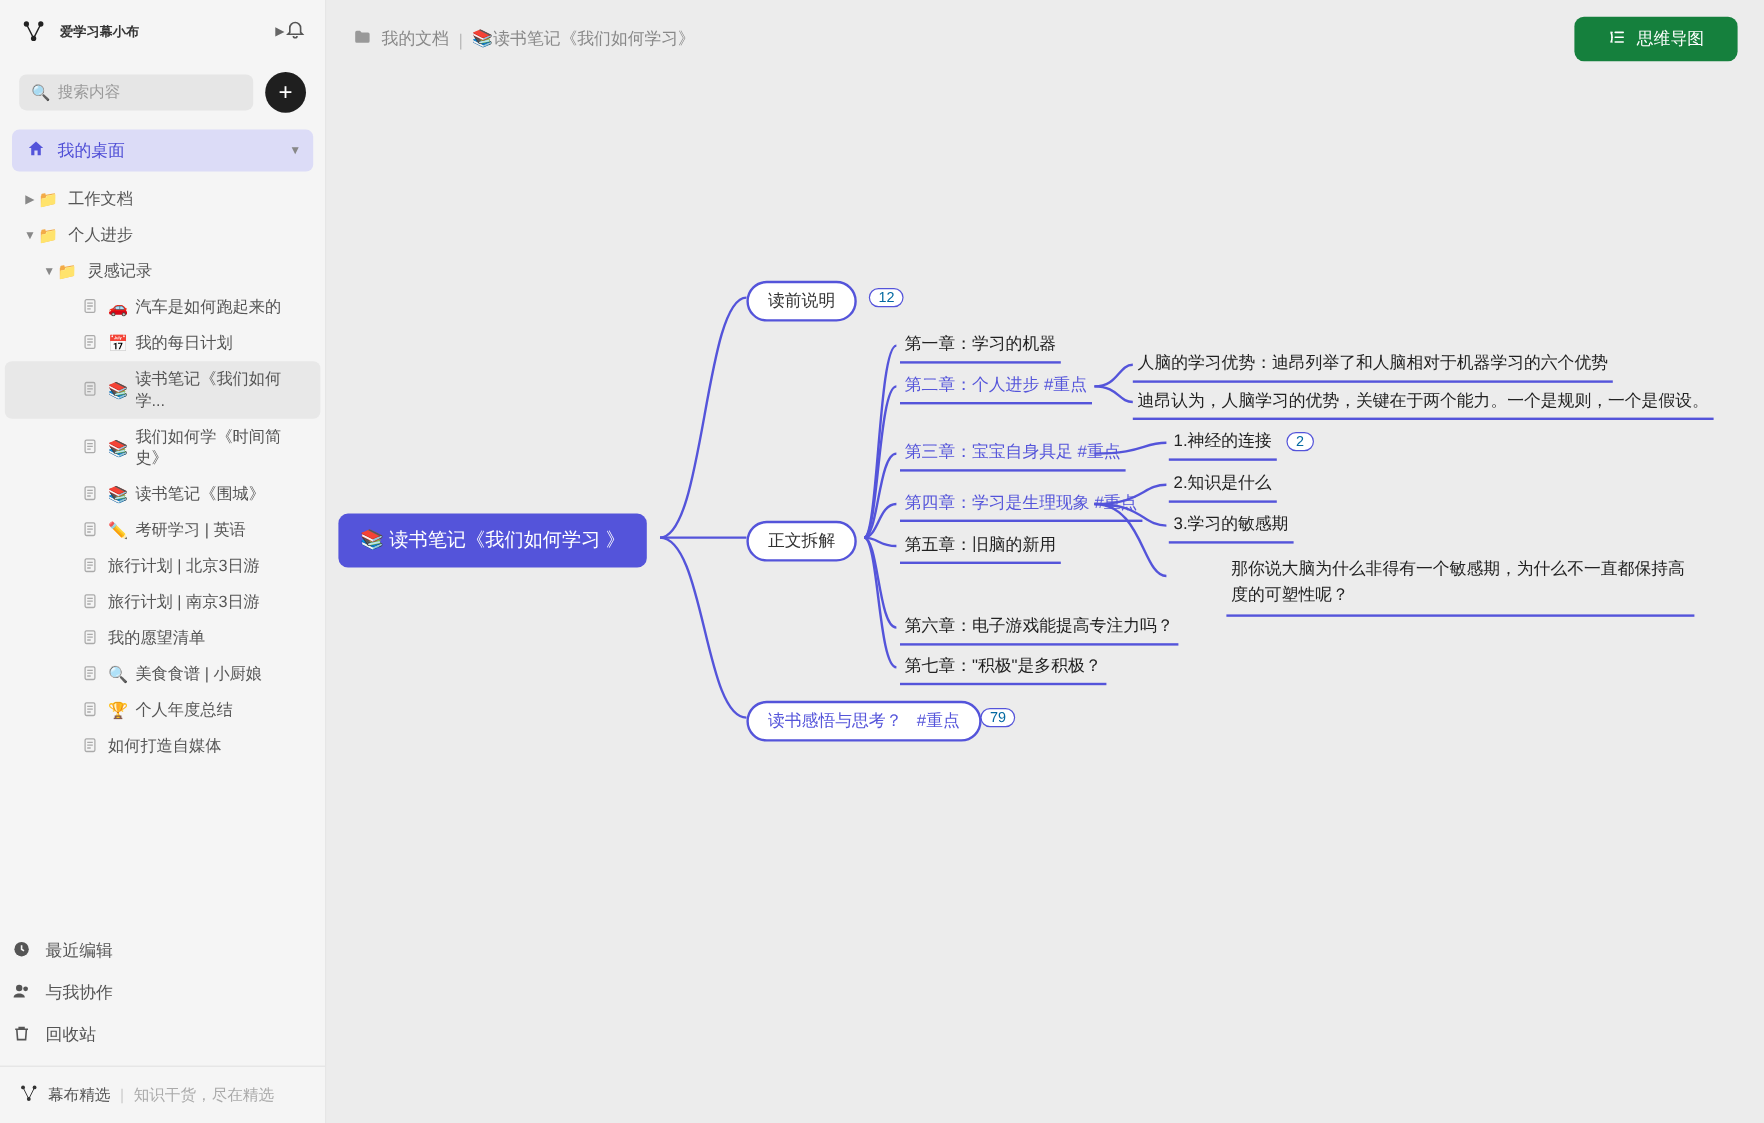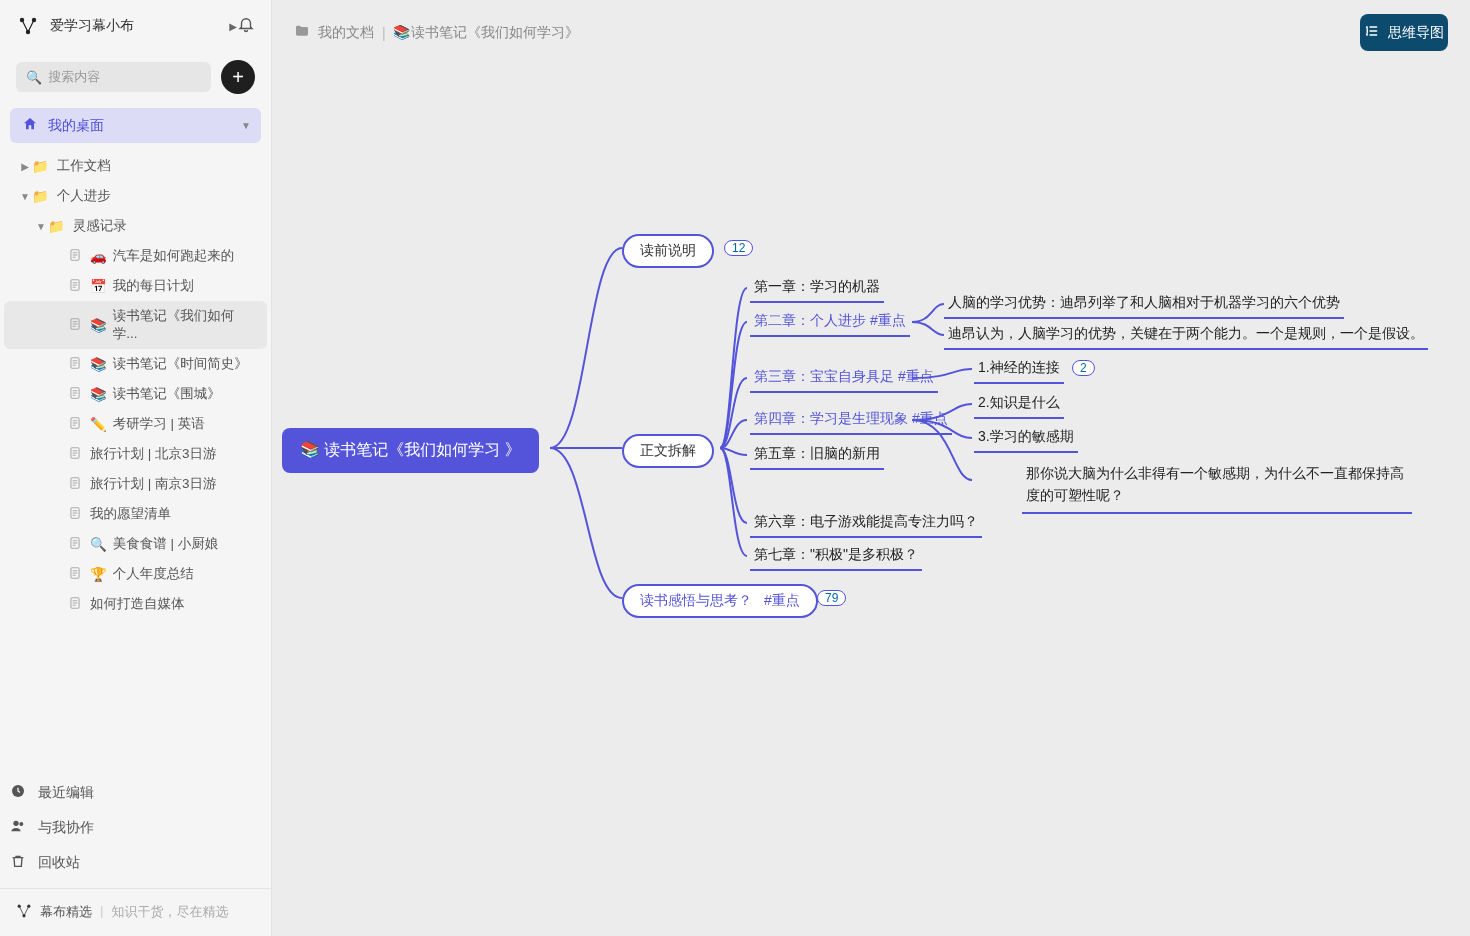--- a/index.html
+++ b/index.html
@@ -1,50 +1,50 @@
 <!DOCTYPE html>
 <html><head>
 <meta charset="utf-8">
 <style>
 * { margin: 0; padding: 0; box-sizing: border-box; }
 body { font-family: -apple-system, "PingFang SC", "Microsoft YaHei", sans-serif; background: #ececec; width: 1470px; height: 936px; overflow: hidden; display: flex; }
 .sidebar { width: 272px; height: 936px; background: #f5f5f5; border-right: 1px solid #e3e3e3; display: flex; flex-direction: column; }
 .sb-header { display: flex; align-items: center; padding: 14px 16px; }
 .logo { width: 24px; height: 24px; display:flex; align-items:center; justify-content:center; margin-right:10px; }
-.user-name { font-size: 14px; color: #333; flex:1; }
+.user-name { font-size: 11px; color: #333; flex:1;font-weight:bold; }
 .user-caret { font-size:10px; color:#666; margin-left:4px; }
 .bell { color:#666; font-size:16px; }
 .search-row { display:flex; align-items:center; padding: 8px 16px 14px; gap:10px; }
 .search-input { flex:1; display:flex; align-items:center; background:#e6e6e6; border-radius:6px; padding:6px 10px; color:#999; font-size:13px; }
 .search-input .mag { margin-right:6px; font-size:13px; }
 .add-btn { width:34px; height:34px; border-radius:50%; background:#1f1f1f; color:#fff; display:flex; align-items:center; justify-content:center; font-size:20px; cursor:pointer; }
 .desktop-item { margin: 0 10px 8px; background:#dcdcf7; border-radius:6px; display:flex; align-items:center; padding:8px 12px; color:#4f4ed6; font-size:14px; position:relative; }
 .desktop-item .home-icon { margin-right:10px; }
 .desktop-item .dd { position:absolute; right:10px; color:#888; font-size:10px; }
 .tree { flex:1; overflow:auto; padding: 0 4px; }
 .tree-row { display:flex; align-items:center; padding:6px 8px; font-size:13.5px; color:#555; border-radius:6px; cursor:pointer; }
 .tree-row.selected { background:#e8e8e8; }
 .tree-row .arrow { width:14px; display:inline-flex; justify-content:center; color:#888; font-size:10px; }
 .tree-row .ficon { margin-right:8px; color:#888; }
 .tree-row .emoji { margin-right:6px; }
 .indent-0 { padding-left: 14px; }
 .indent-1 { padding-left: 30px; }
 .indent-3 { padding-left: 64px; }
 .nav-footer { padding: 8px 4px; text-align: right; }
 .nav-link { display:flex; align-items:center; gap:12px; padding:8px 6px; font-size:14px; color:#555; cursor:pointer; }
-.sb-bottom { border-top:1px solid #e3e3e3; padding:14px 16px; display:flex; gap:8px; font-size:13px; color:#555; }
+.sb-bottom { border-top:1px solid #e3e3e3; padding:14px 16px; display:flex; align-items:center; gap:8px; font-size:13px; color:#555; }
 .sb-bottom .sep { color:#ccc; }
 .sb-bottom .desc { color:#aaa; }
 .main { flex:1; position:relative; background:#ececec; }
 .topbar { display:flex; align-items:center; padding:14px 22px; }
 .crumb { display:flex; align-items:center; gap:8px; color:#888; font-size:14px; }
 .crumb .folder-icon { color:#999; }
 .crumb .sep2 { color:#bbb; }
 .crumb .cur { color:#888; }
-.mind-btn { margin-left:auto; background:#0c4a6e; color:#fff; padding:9px 4px; border-radius:8px; display:flex; align-items:center; gap:8px; font-size:14px; cursor:pointer; }
+.mind-btn { margin-left:auto; background:#15803d; color:#fff; padding:9px 28px; border-radius:8px; display:flex; align-items:center; gap:8px; font-size:14px; cursor:pointer; }
 .canvas { position:absolute; top:60px; left:0; right:0; bottom:0; }
 .node { position:absolute; white-space:nowrap; font-size:14px; }
 .root-node { background:#5454da; color:#fff; padding:12px 18px; border-radius:8px; font-size:16px; }
 .box-node { background:#fff; border:2px solid #5454da; border-radius:18px; padding:6px 16px; color:#333; display:flex; align-items:center; gap:8px; }
 .leaf { color:#222; border-bottom:2px solid #5454da; padding: 2px 4px 5px 4px; }
 .leaf.linkish { color:#5454da; }
 .tag { color:#5454da; margin-left:4px; }
 .count-badge { border:1.5px solid #5454da; border-radius:12px; padding:0 7px; font-size:12px; color:#0369a1; background:#fff; }
 svg.connectors { position:absolute; top:0; left:0; }
 </style>
@@ -126,21 +126,21 @@
             </svg></span>
           <span class="emoji">📚</span>
           <span>读书笔记《我们如何学...</span>
         </div>
         <div class="tree-row indent-3">
           <span class="ficon"><svg width="14" height="14" viewBox="0 0 24 24" fill="none" stroke="#aaa" stroke-width="1.8">
               <rect x="5" y="3" width="14" height="18" rx="2"></rect>
               <path d="M8 8h8M8 12h8M8 16h5"></path>
             </svg></span>
           <span class="emoji">📚</span>
-          <span>读书笔记《时间简史》</span>
+          <span>我们如何学《时间简史》</span>
         </div>
         <div class="tree-row indent-3">
           <span class="ficon"><svg width="14" height="14" viewBox="0 0 24 24" fill="none" stroke="#aaa" stroke-width="1.8">
               <rect x="5" y="3" width="14" height="18" rx="2"></rect>
               <path d="M8 8h8M8 12h8M8 16h5"></path>
             </svg></span>
           <span class="emoji">📚</span>
           <span>读书笔记《围城》</span>
         </div>
         <div class="tree-row indent-3">

